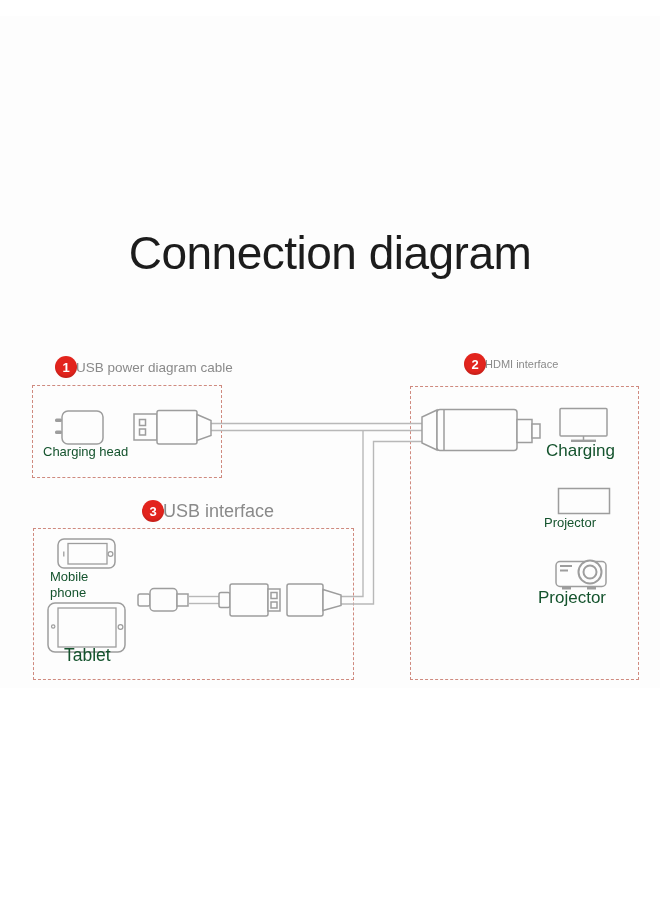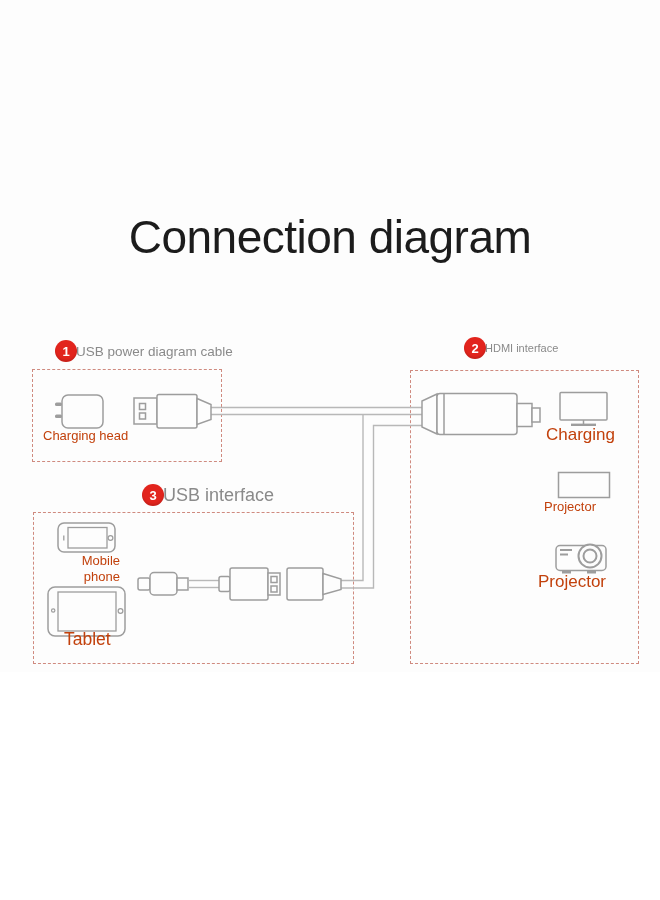--- a/index.html
+++ b/index.html
@@ -4,21 +4,21 @@
 <style>
   html,body{margin:0;padding:0;}
   body{
     font-family:"Liberation Sans", sans-serif;
     background:#ffffff;
   }
   .page{
     position:relative;
     width:660px;
     height:672px;
-    margin:0 auto;
+    margin:16px auto;
     background:#fdfdfd;
     overflow:hidden;
   }
   .title{
     position:absolute;
     top:210px;
     left:0;
     width:660px;
     text-align:center;
     font-size:46px;
@@ -64,31 +64,31 @@
   .section-label{
     color:#8a8a8a;
     margin-left:-1px;
     white-space:nowrap;
   }
   #header-power .section-label{font-size:13.5px;}
   #header-hdmi .section-label{font-size:11px;}
   #header-usb .section-label{font-size:18px;}
   .device-label{
     position:absolute;
-    color:#c2410c;
+    color:#14532d;
     z-index:3;
     line-height:1.2;
   }
   .lbl-sm{font-size:13px;}
   .lbl-lg{font-size:17px;}
   #lbl-charging-head{left:43px;top:428px;}
   #lbl-monitor{left:546px;top:425px;}
   #lbl-television{left:544px;top:499px;}
   #lbl-projector{left:538px;top:572px;}
-  #lbl-mobile-phone{left:60px;top:553px;width:60px;text-align:right;}
+  #lbl-mobile-phone{left:50px;top:553px;width:60px;}
   #lbl-tablet{left:64px;top:629px;font-size:17.5px;text-align:center;}
   #lbl-data-cable{left:159px;top:600px;width:108px;}
 </style>
 </head>
 <body>
 
 <div class="page">
 
   <div class="title">Connection diagram</div>
 

